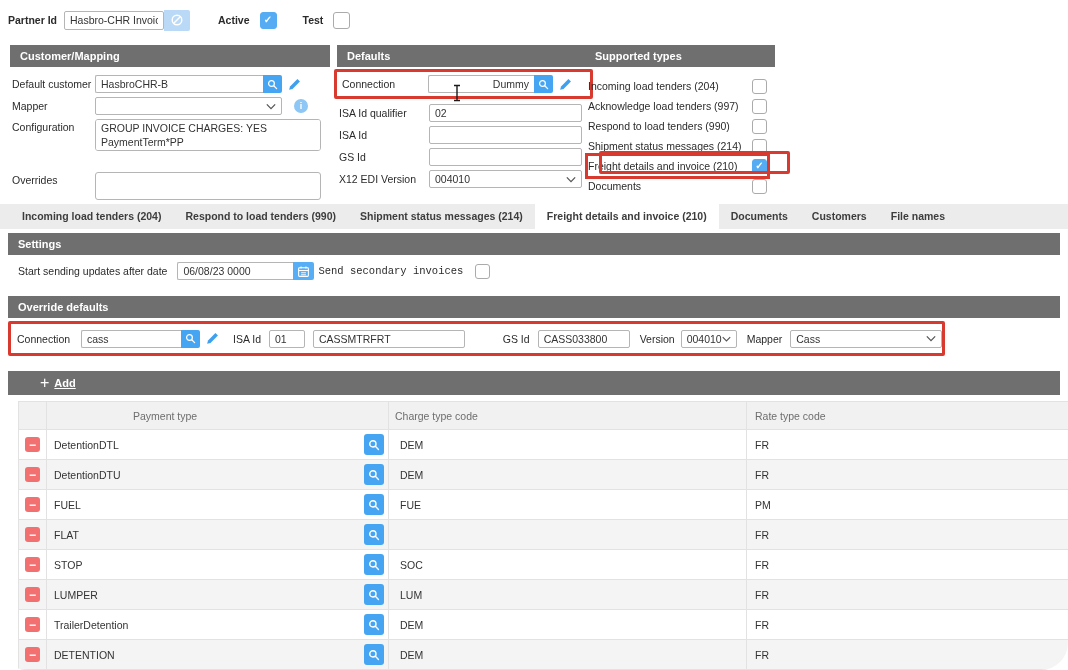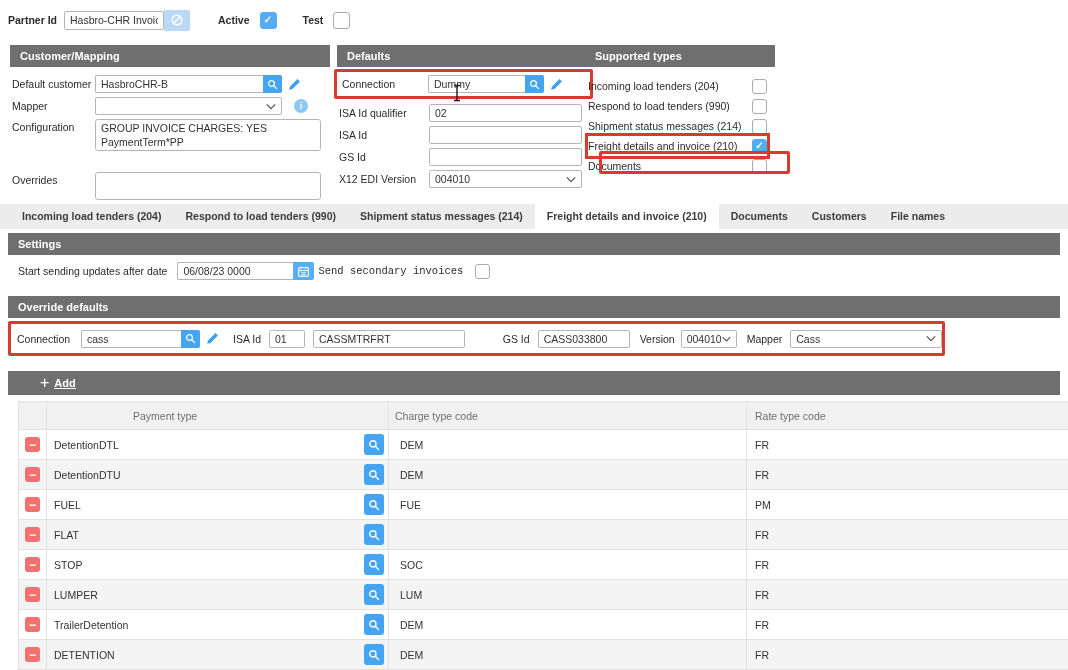--- a/index.html
+++ b/index.html
@@ -1,17 +1,17 @@
 <!DOCTYPE html>
 <html><head>
 <meta charset="utf-8">
 <style>
   html,body{margin:0;padding:0;background:#fff;}
   #app{position:relative;width:1068px;height:670px;background:#fff;overflow:hidden;
-       font-family:"Liberation Sans",sans-serif;font-size:10.5px;color:#333;}
+       font-family:"Liberation Sans",sans-serif;font-size:10.5px;color:#333;border-radius:27px;}
   .lbl{font-size:10.5px;color:#2b2b2b;white-space:nowrap;}
   .b{font-weight:700;}
   
   .inp{box-sizing:border-box;height:18px;border:1px solid #b5b5b5;border-radius:2px;
        font:10.5px "Liberation Sans",sans-serif;color:#333;padding:0 5px;background:#fff;outline:none;}
   .igroup{display:flex;align-items:stretch;}
   .igroup .inp{border-right:none;border-top-right-radius:0;border-bottom-right-radius:0;}
   .btn-search{width:19px;height:18px;background:#45a5f3;border:none;border-radius:0 2px 2px 0;
        display:inline-flex;align-items:center;justify-content:center;padding:0;cursor:pointer;flex:none;}
   .btn-search.tbl{width:20px;height:21px;border-radius:3px;}
@@ -44,21 +44,21 @@
   #panel-cm{left:10px;width:320px;}
   #panel-cm .frow .lbl{width:83px;flex:none;}
   #panel-cm .inp.main{width:168px;}
   #panel-cm .sel{width:187px;}
   #panel-def{left:337px;width:253px;}
   #panel-def .frow .lbl{width:90px;flex:none;}
   #panel-def .inp.std{width:153px;}
   #panel-def .sel{width:153px;}
   .red-wrap{display:flex;align-items:center;margin:2px -3px 5px -3px;padding:3px 3px 3px 5px;}
   .red-wrap .lbl{width:86px;flex:none;}
-  .red-wrap .inp{width:97px;}
+  .red-wrap .inp{width:106px;text-align:right;}
   #panel-sup{left:585px;width:190px;}
   #panel-sup .pbody{padding:9px 8px 0 3px;}
   .st-row{display:flex;align-items:center;justify-content:space-between;height:20px;}
   .st-row.hl{outline:3px solid #d93a30;}
   
   #tabbar{position:absolute;left:0;top:204px;width:1068px;height:25px;background:#ececec;
       display:flex;padding-left:10px;box-sizing:border-box;}
   .tab{padding:0 12px;line-height:25px;font-weight:700;color:#3d3d3d;cursor:pointer;white-space:nowrap;}
   .tab.active{background:#fff;}
   
@@ -207,20 +207,24 @@
   </div>
 
   <div id="panel-sup" class="panel">
     <div class="phdr">Supported types</div>
     <div class="pbody">
         <div class="st-row">
     <span class="lbl">Incoming load tenders (204)</span>
     <span class="cb"></span>
   </div>
         <div class="st-row">
+    <span class="lbl">Acknowledge load tenders (997)</span>
+    <span class="cb"></span>
+  </div>
+        <div class="st-row">
     <span class="lbl">Respond to load tenders (990)</span>
     <span class="cb"></span>
   </div>
         <div class="st-row">
     <span class="lbl">Shipment status messages (214)</span>
     <span class="cb"></span>
   </div>
         <div class="st-row hl">
     <span class="lbl">Freight details and invoice (210)</span>
     <span class="cb checked"></span>

